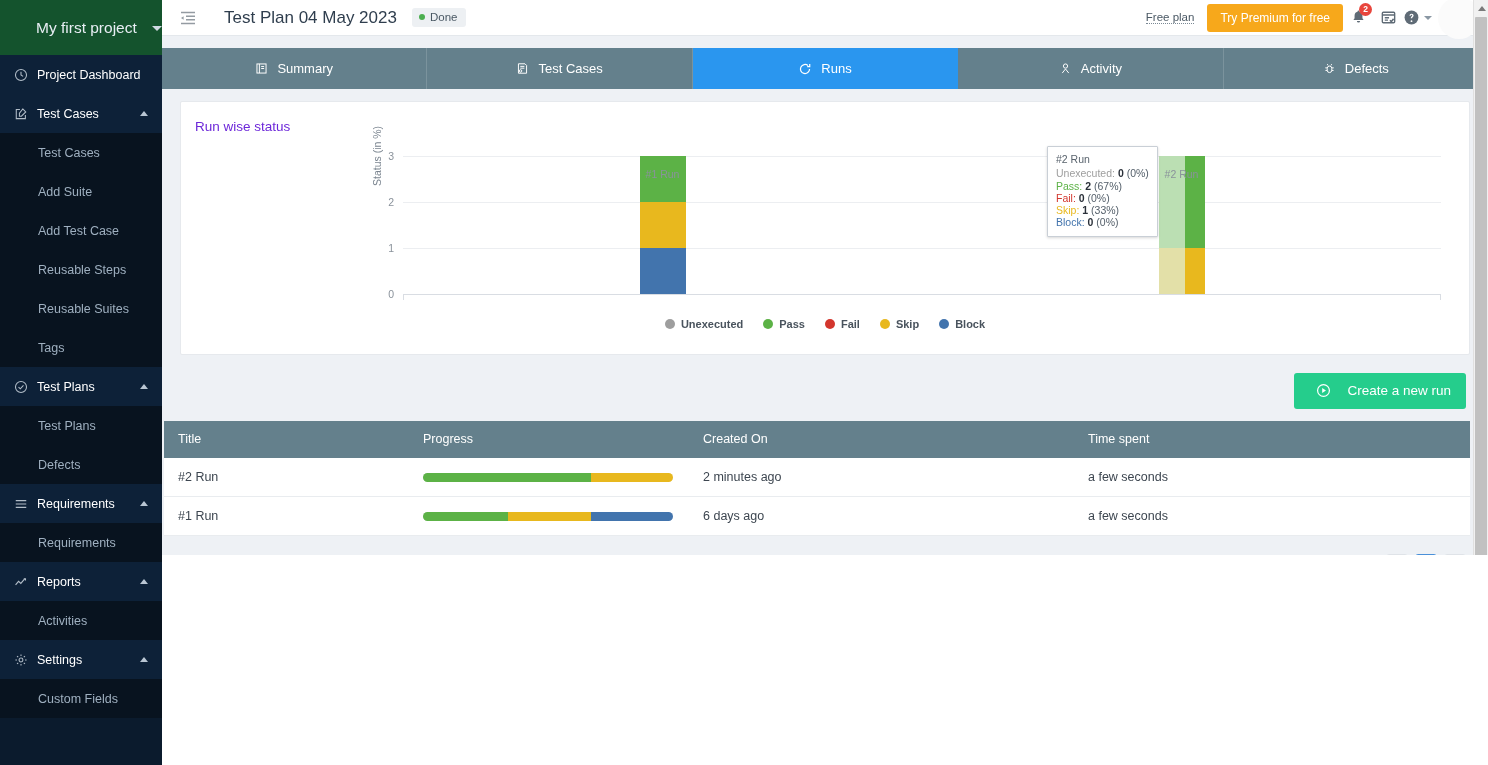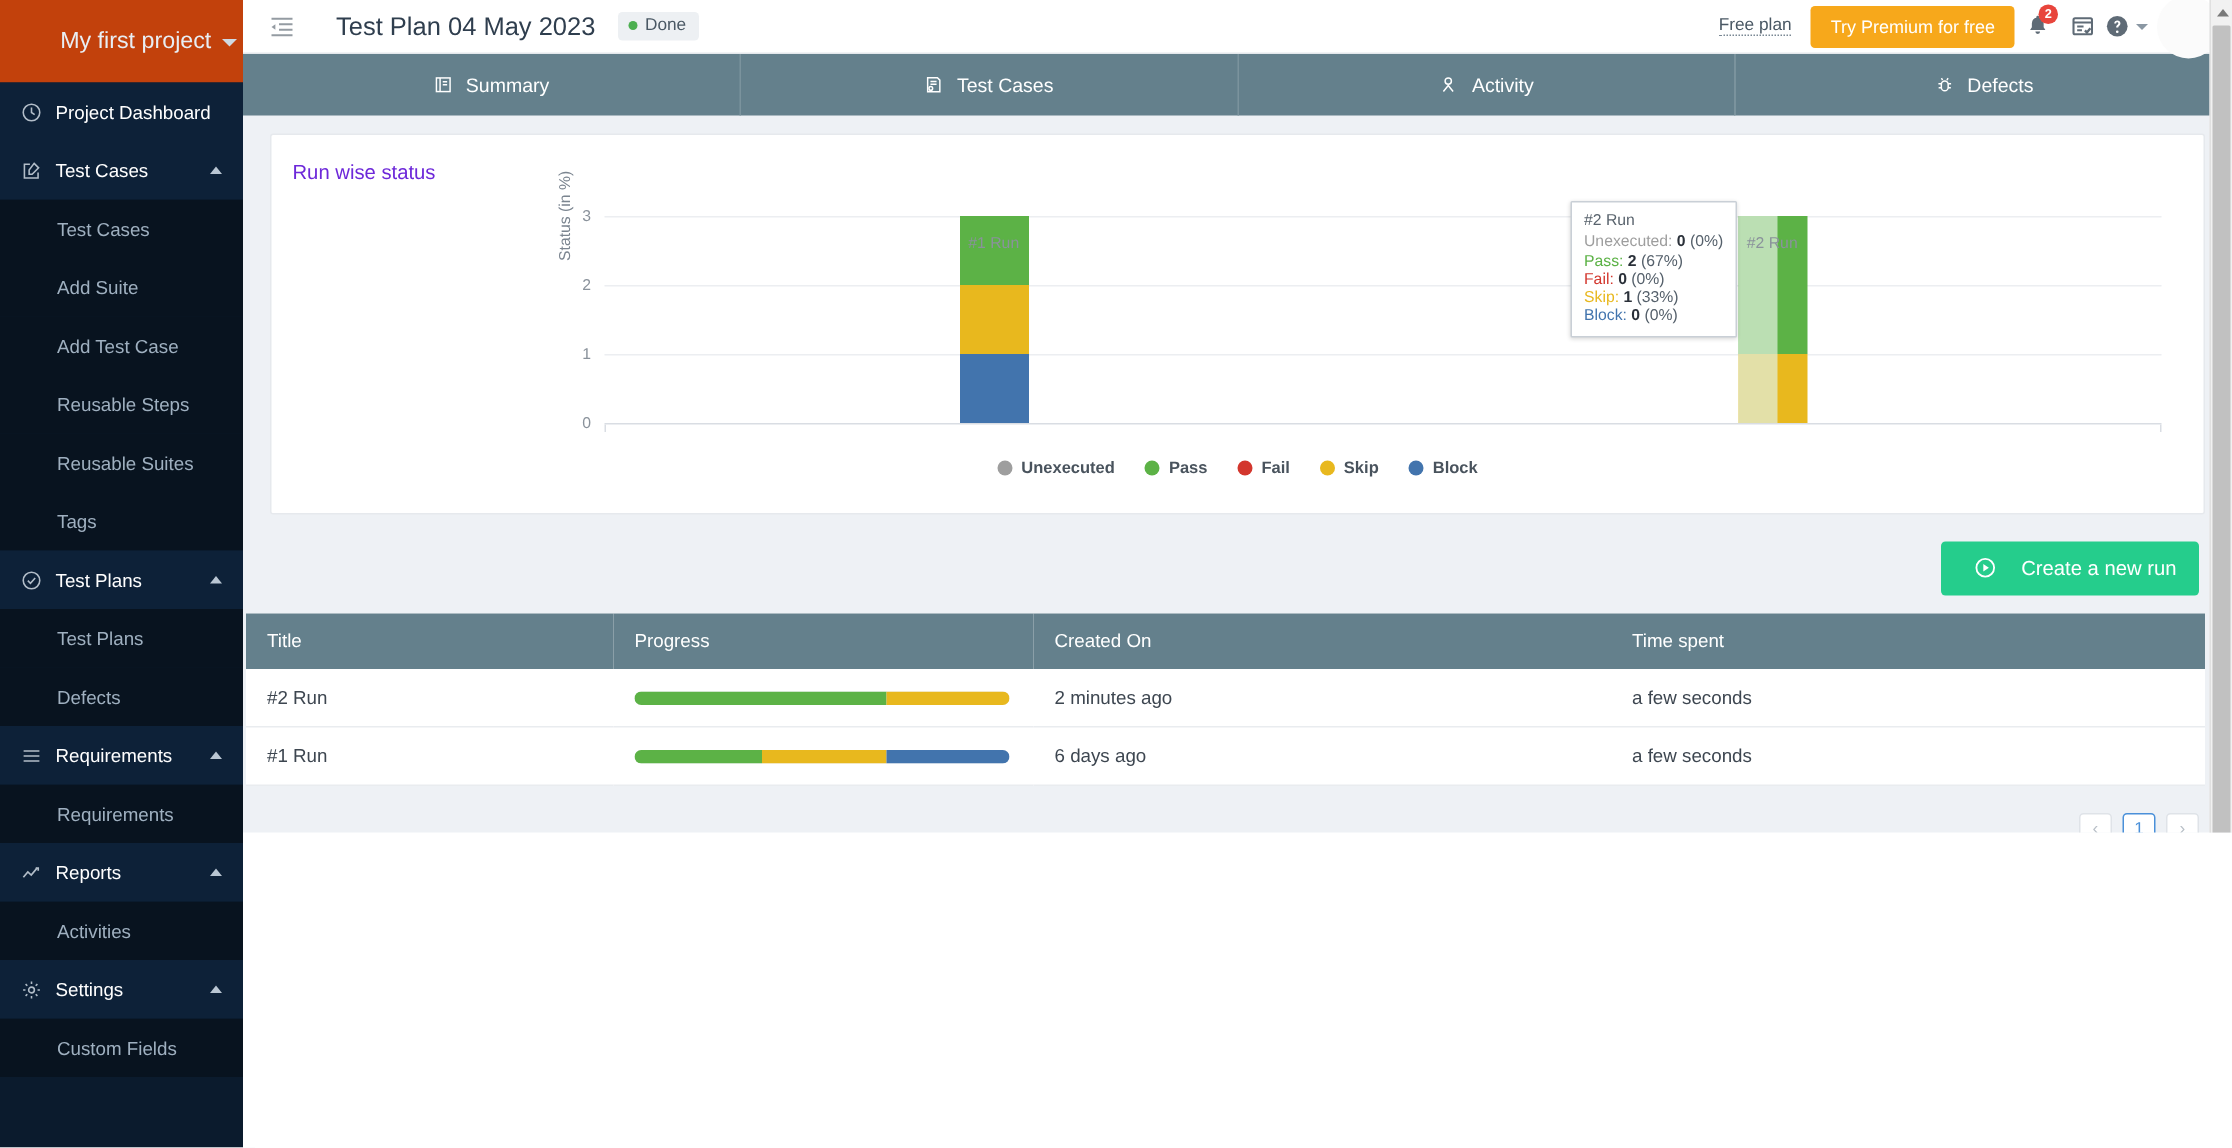--- a/index.html
+++ b/index.html
@@ -13,24 +13,24 @@
 
   
   .sidebar {
     width: 162px; height: 765px;
     background: #0b1b2d;
     flex: 0 0 162px;
     overflow: hidden;
   }
   .project-switch {
     height: 55px;
-    display: flex; align-items: center; justify-content: center;
+    display: flex; align-items: center; justify-content: space-between;
     color: #e8eef4;
     font-size: 15.5px;
-    background: #c2410c;
+    background: #14532d;
     gap: 7px;
     padding-left: 36px;
   }
   .project-switch .caret {
     width: 0; height: 0;
     border-left: 5px solid transparent;
     border-right: 5px solid transparent;
     border-top: 5px solid #cfd9e2;
     display: inline-block;
     margin-top: 2px;
@@ -123,21 +123,21 @@
     border-right: 4px solid transparent;
     border-top: 4px solid #8a97a3;
   }
   .avatar-circle {
     width: 42px; height: 42px; border-radius: 50%;
     background: #fbfbfb; margin-left: 6px;
     flex: 0 0 42px;
   }
 
   
-  .tabs { display: flex; height: 41px; }
+  .tabs { display: flex; height: 41px; margin-top: 12px; }
   .tab {
     flex: 1 1 0;
     background: #64808c;
     color: #ffffff;
     font-size: 13px;
     display: flex; align-items: center; justify-content: center;
     gap: 9px;
     cursor: pointer;
     border-right: 1px solid #7b939d;
   }
@@ -402,20 +402,27 @@
           </svg>
         <span>Summary</span>
       </div>
       <div class="tab">
         <svg width="13" height="13" viewBox="0 0 16 16" fill="none" stroke="#fff" stroke-width="1.2">
             <path d="M3 2.2h8l2 2v9.6H3z"></path>
             <path d="M5.3 5.4h5M5.3 7.6h5"></path>
             <circle cx="5.6" cy="11" r="1.5"></circle>
           </svg>
         <span>Test Cases</span>
+      </div>
+      <div class="tab active">
+        <svg width="14" height="14" viewBox="0 0 16 16" fill="none" stroke="#fff" stroke-width="1.4">
+            <path d="M13.2 8a5.2 5.2 0 11-1.8-3.9"></path>
+            <path d="M13.4 2.3v2.9h-2.9"></path>
+          </svg>
+        <span>Runs</span>
       </div>
       <div class="tab">
         <svg width="13" height="13" viewBox="0 0 16 16" fill="none" stroke="#fff" stroke-width="1.2">
             <circle cx="8" cy="5" r="2.6"></circle>
             <path d="M4 13.6l4-5 4 5"></path>
           </svg>
         <span>Activity</span>
       </div>
       <div class="tab">
         <svg width="13" height="13" viewBox="0 0 16 16" fill="none" stroke="#fff" stroke-width="1.2">

